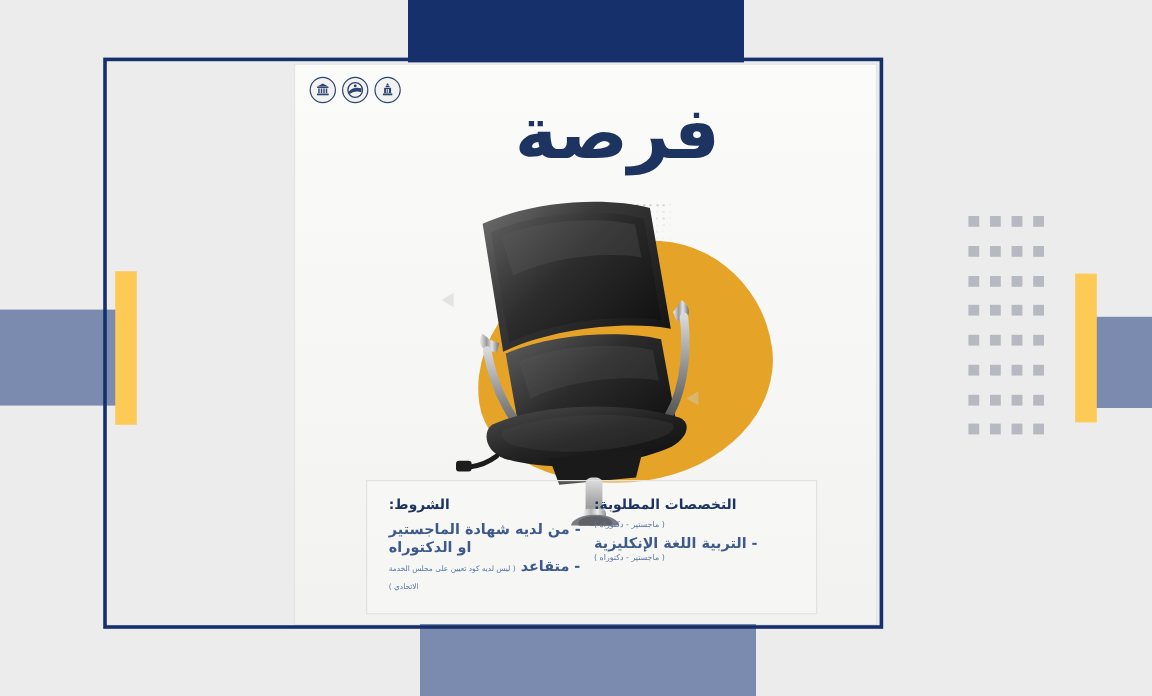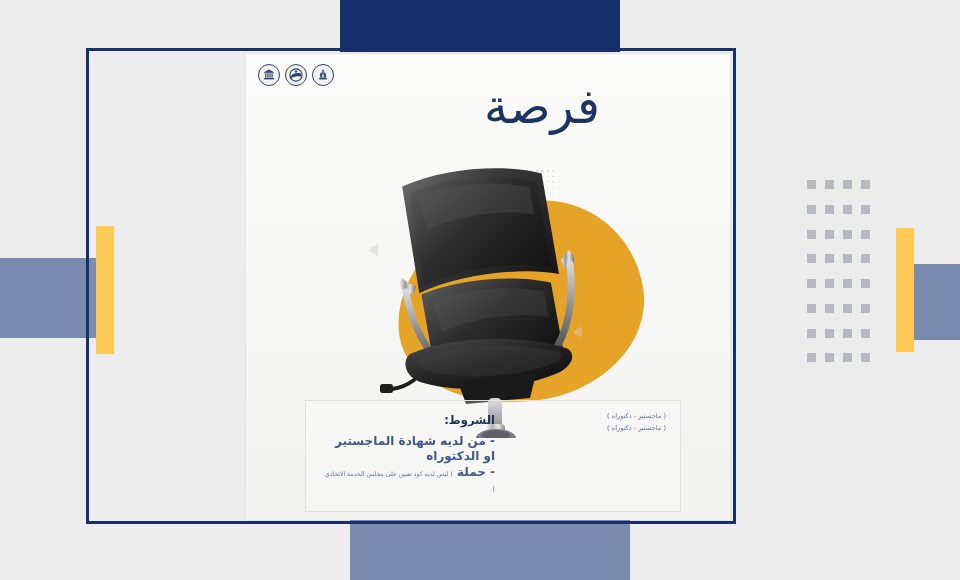--- a/index.html
+++ b/index.html
@@ -89,21 +89,21 @@
   .logo-badge svg{display:block;}
 
   
   .headline{
     position:absolute;right:130px;top:28px;
     text-align:right;
     line-height:1;
     direction:rtl;
   }
   .headline .word-main{
-    font-size:48px;font-weight:400;color:#1d3461;
+    font-size:60px;font-weight:700;color:#1d3461;
     letter-spacing:-2px;
     display:block;
     position:relative;z-index:2;
   }
   .headline .word-sub{
     font-size:48px;font-weight:700;color:#e0a72a;
     display:block;
     position:relative;z-index:1;
     margin-top:-38px;
     margin-right:-34px;
@@ -145,21 +145,21 @@
   
   .infobox{
     position:absolute;left:59px;top:346px;width:376px;height:112px;
     border:1px solid #e2e2e0;
     box-sizing:border-box;
     background:rgba(255,255,255,0.25);
     display:flex;flex-direction:row;
     direction:rtl;
     padding:12px 14px 0 14px;
   }
-  .col{flex:1;text-align:right;direction:rtl;}
+  .col{flex:1;text-align:left;direction:rtl;}
   .col-left{padding-left:4px;}
   .col-head{
     font-size:11.5px;font-weight:700;color:#1d3461;
     margin:0 0 7px 0;letter-spacing:0px;
   }
   .col-item{
     font-size:12px;font-weight:700;color:#3d5a8a;
     margin:0 0 1px 0;line-height:1.25;
   }
   .col-note{
@@ -463,32 +463,34 @@
         <circle cx="110" cy="321" r="7" fill="#121212"></circle>
         <circle cx="196" cy="310" r="8" fill="#121212"></circle>
         <circle cx="231" cy="297" r="7" fill="#121212"></circle>
       </g>
     </svg>
   </div>
 
   <div class="infobox">
 
     <div class="col">
+      <div class="col-head">التخصصات المطلوبة:</div>
 
       <div class="col-note">( ماجستير - دكتوراه )</div>
 
+      <div class="col-item">- التربية اللغة الإنكليزية</div>
       <div class="col-note">( ماجستير - دكتوراه )</div>
     </div>
 
     <div class="col col-left">
       <div class="col-head">الشروط:</div>
 
       <div class="col-item">- من لديه شهادة الماجستير او الدكتوراه</div>
 
       <div class="col-item">
-        <span>- حملة</span>
+        <span>- متقاعد</span>
         <span class="inline-note">( ليس لديه كود تعيين على مجلس الخدمة الاتحادي )</span>
       </div>
 
     </div>
 
   </div>
 </div>
 
 </body></html>

